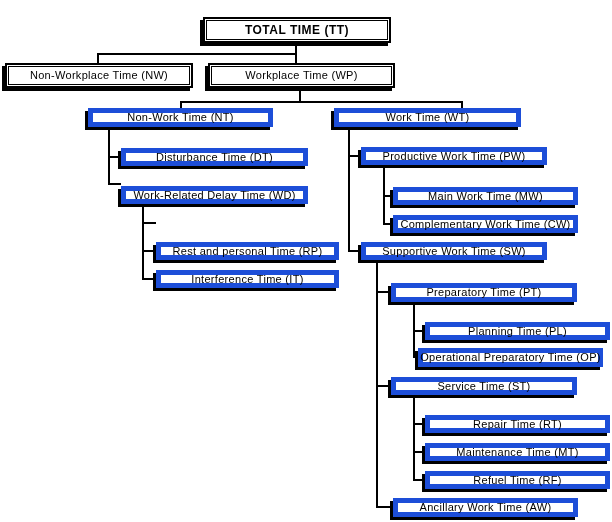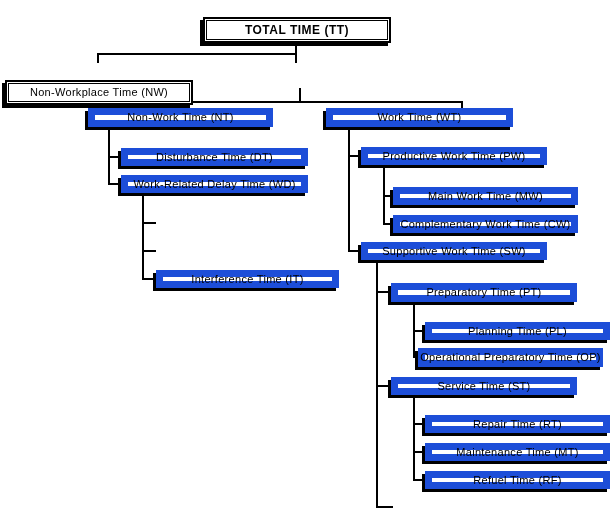--- a/index.html
+++ b/index.html
@@ -8,21 +8,21 @@
     width:612px;height:522px;
     background:#ffffff;
     font-family:"Liberation Sans",sans-serif;
     overflow:hidden;
   }
   .line{position:absolute;background:#000000;}
   .node{
     position:absolute;
     box-sizing:border-box;
     background:#ffffff;
-    border:7px solid #1d4ed8;
+    border:5px solid #1d4ed8;
     box-shadow:-3px 3px 0 #000000;
     display:flex;align-items:center;justify-content:center;
     font-size:11px;letter-spacing:0.3px;color:#000000;
     white-space:nowrap;line-height:1;
   }
   .node.double{border:2px solid #000000;}
   .node.double::after{
     content:"";position:absolute;inset:1px;
     border:1px solid #000000;pointer-events:none;
   }
@@ -67,38 +67,41 @@
   <div class="line" style="left:413px;top:302px;width:2px;height:56px"></div>
   <div class="line" style="left:413px;top:330px;width:12px;height:2px"></div>
   <div class="line" style="left:413px;top:356px;width:12px;height:2px"></div>
 
   <div class="line" style="left:413px;top:395px;width:2px;height:86px"></div>
   <div class="line" style="left:413px;top:423px;width:12px;height:2px"></div>
   <div class="line" style="left:413px;top:451px;width:12px;height:2px"></div>
   <div class="line" style="left:413px;top:479px;width:12px;height:2px"></div>
 
   <div class="node double bold" style="left:203px;top:17px;width:188px;height:26px">TOTAL TIME (TT)</div>
-  <div class="node double" style="left:5px;top:80px;width:188px;height:25px">Non-Workplace Time (NW)</div>
+  <div class="node double" style="left:5px;top:63px;width:188px;height:25px">Non-Workplace Time (NW)</div>
+  <div class="node double" style="left:208px;top:63px;width:187px;height:25px">Workplace Time (WP)</div>
 
   <div class="node" style="left:88px;top:108px;width:185px;height:19px">Non-Work Time (NT)</div>
-  <div class="node" style="left:326px;top:108px;width:187px;height:19px">Work Time (WT)</div>
+  <div class="node" style="left:334px;top:108px;width:187px;height:19px">Work Time (WT)</div>
 
   <div class="node" style="left:121px;top:148px;width:187px;height:18px">Disturbance Time (DT)</div>
-  <div class="node" style="left:121px;top:175px;width:187px;height:18px">Work-Related Delay Time (WD)</div>
+  <div class="node" style="left:121px;top:186px;width:187px;height:18px">Work-Related Delay Time (WD)</div>
 
+  <div class="node" style="left:156px;top:242px;width:183px;height:18px">Rest and personal Time (RP)</div>
   <div class="node" style="left:156px;top:270px;width:183px;height:18px">Interference Time (IT)</div>
 
   <div class="node" style="left:361px;top:147px;width:186px;height:18px">Productive Work Time (PW)</div>
   <div class="node" style="left:393px;top:187px;width:185px;height:18px">Main Work Time (MW)</div>
   <div class="node" style="left:393px;top:215px;width:185px;height:18px">Complementary Work Time (CW)</div>
   <div class="node" style="left:361px;top:242px;width:186px;height:18px">Supportive Work Time (SW)</div>
 
   <div class="node" style="left:391px;top:283px;width:186px;height:19px">Preparatory Time (PT)</div>
   <div class="node" style="left:425px;top:322px;width:185px;height:18px">Planning Time (PL)</div>
   <div class="node" style="left:418px;top:348px;width:185px;height:19px">Operational Preparatory Time (OP)</div>
 
   <div class="node" style="left:391px;top:377px;width:186px;height:18px">Service Time (ST)</div>
   <div class="node" style="left:425px;top:415px;width:185px;height:18px">Repair Time (RT)</div>
   <div class="node" style="left:425px;top:443px;width:185px;height:18px">Maintenance Time (MT)</div>
   <div class="node" style="left:425px;top:471px;width:185px;height:18px">Refuel Time (RF)</div>
 
+  <div class="node" style="left:393px;top:498px;width:185px;height:19px">Ancillary Work Time (AW)</div>
 
 </div>
 
 </body></html>

